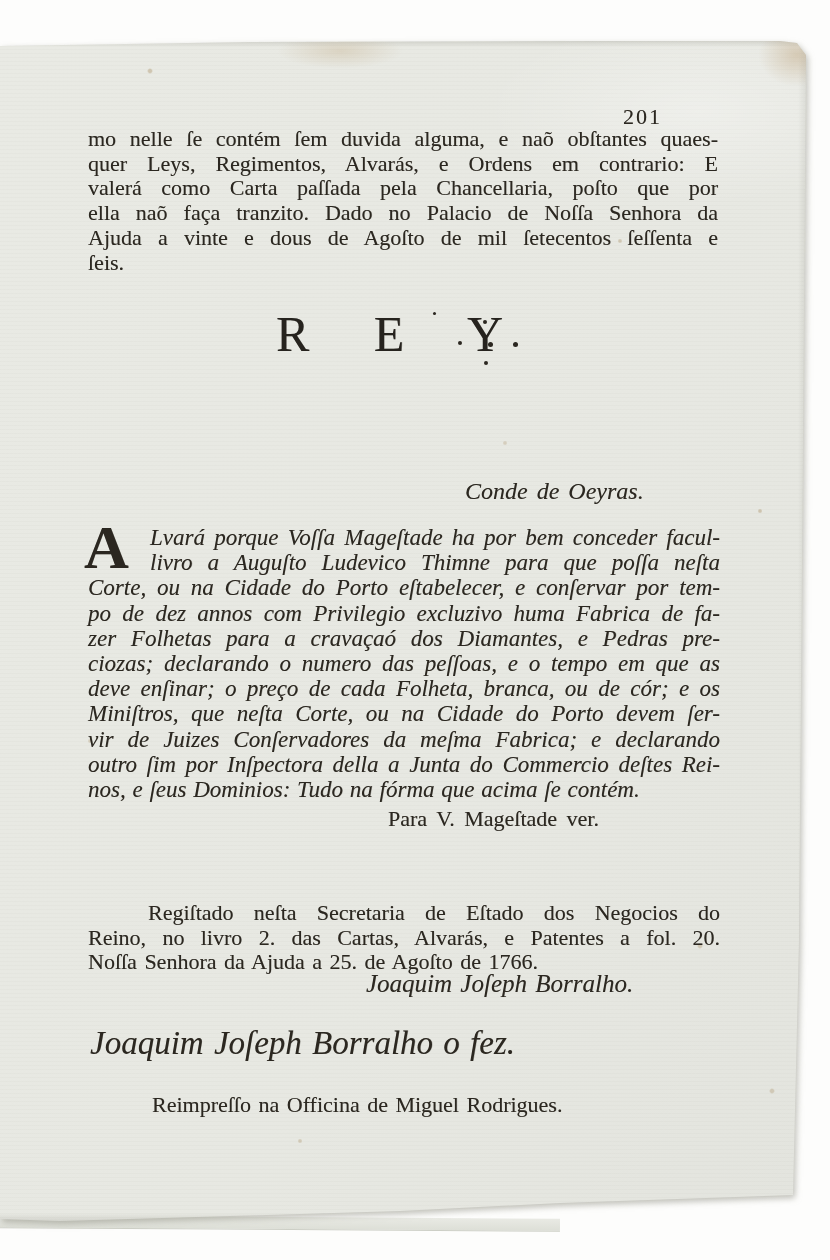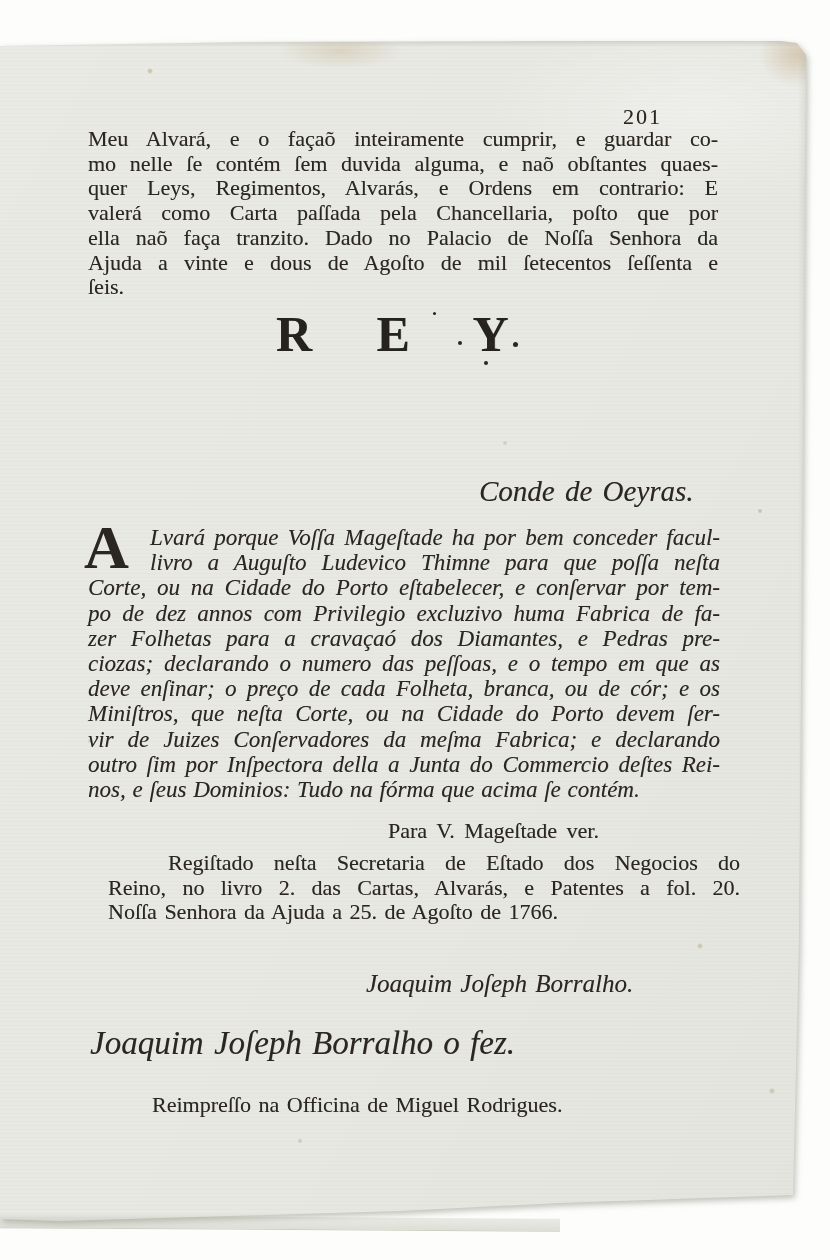--- a/index.html
+++ b/index.html
@@ -55,45 +55,44 @@
     white-space:normal;
   }
   .roman{font-size:22px;line-height:24.7px;}
   .italic{font-style:italic;font-size:23px;line-height:25.2px;}
   .jline{text-align:justify;text-align-last:justify;}
   .indent2{padding-left:62px;}
   .indent1{padding-left:60px;}
 
   #pnum{left:623px;top:64px;font-size:22px;letter-spacing:2px;}
   #para1{left:88px;top:86px;width:630px;word-spacing:2px;}
-  #rey{left:276px;top:266px;font-size:50px;line-height:54px;font-weight:bold;letter-spacing:26px;color:#26231e;}
+  #rey{left:276px;top:266px;font-size:50px;line-height:54px;font-weight:normal;letter-spacing:26px;color:#26231e;}
   .rey-dot{position:absolute;background:#2b2720;border-radius:50%;}
-  #conde{left:479px;top:438px;font-size:29px;word-spacing:3px;}
+  #conde{left:465px;top:438px;font-size:24px;word-spacing:3px;}
   #dropcap{left:84px;top:481px;font-size:62px;line-height:50px;font-weight:bold;font-style:normal;}
   #petition{left:88px;top:484px;width:632px;word-spacing:1px;}
-  #parav{left:388px;top:766px;word-spacing:4px;margin-top:12px;}
-  #registado{left:88px;top:810px;width:632px;word-spacing:2px;margin-left:20px;}
+  #parav{left:388px;top:766px;word-spacing:4px;}
+  #registado{left:88px;top:860px;width:632px;word-spacing:2px;}
   #sig1{left:366px;top:930px;font-size:25px;word-spacing:2px;}
   #sig2{left:90px;top:990px;font-size:33px;word-spacing:2px;}
   #imprint{left:152px;top:1052px;word-spacing:2px;text-align:right;}
 </style>
 </head>
 <body>
 
 <div class="stage">
 
   <div class="under-sheet"></div>
 
   <div class="page-wrap">
     <div class="page">
 
       <div class="t roman" id="pnum">201</div>
 
       <div class="t roman" id="para1">
-        <div class="jline">Meu Alvará, e o façaõ inteiramente cumprir, e guardar co-</div>
         <div class="jline">mo nelle ſe contém ſem duvida alguma, e naõ obſtantes quaes-</div>
         <div class="jline">quer Leys, Regimentos, Alvarás, e Ordens em contrario: E</div>
         <div class="jline">valerá como Carta paſſada pela Chancellaria, poſto que por</div>
         <div class="jline">ella naõ faça tranzito. Dado no Palacio de Noſſa Senhora da</div>
         <div class="jline">Ajuda a vinte e dous de Agoſto de mil ſetecentos ſeſſenta e</div>
         <div>ſeis.</div>
       </div>
 
       <div class="t" id="rey">R E Y</div>
 

